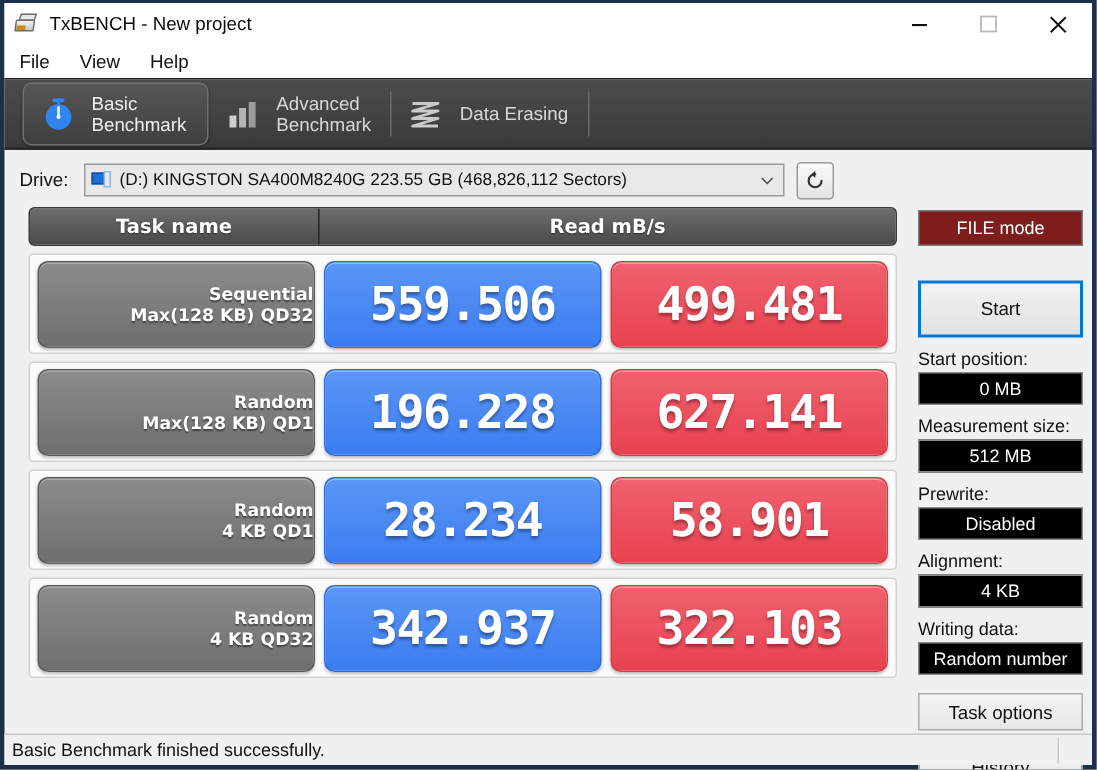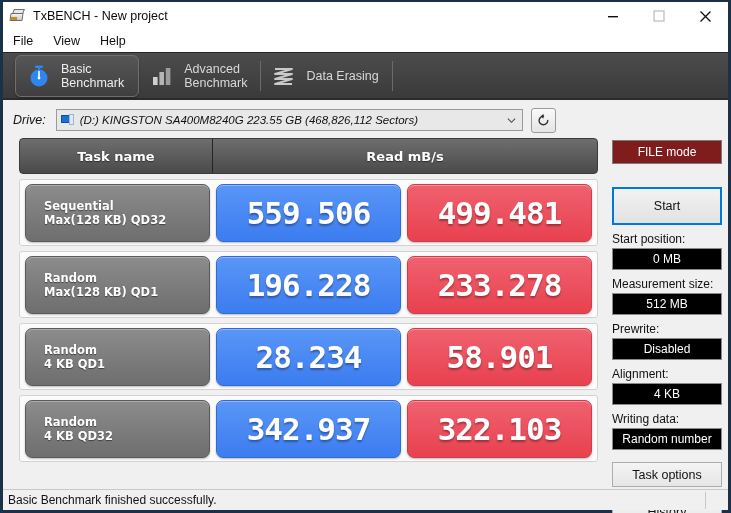--- a/index.html
+++ b/index.html
@@ -126,21 +126,20 @@
   }
   .tab.active .tab-label { color: #eeeeee; }
 
   
   .driverow {
     flex: 0 0 34px;
     display: flex;
     align-items: center;
     padding-left: 10px;
     padding-top: 6px;
-    font-style: italic;
   }
   .drive-label { font-size: 12.5px; color: #111; margin-right: 10px; }
   .drive-select {
     width: 467px; height: 22px;
     background: #e8e8e8;
     border: 1px solid #9a9a9a;
     display: flex; align-items: center;
     padding: 0 4px;
     position: relative;
   }
@@ -165,21 +164,21 @@
   }
 
   
   .bodysplit { flex: 1 1 auto; display: flex; min-height: 0; }
   .leftcol { flex: 1 1 auto; padding: 4px 0 0 10px; min-width: 0; }
   .rightcol { flex: 0 0 124px; padding: 0 6px 0 8px; }
 
   
   .thead {
     display: flex;
-    height: 36px;
+    height: 26px;
     margin: 0 6px 5px 6px;
     background: linear-gradient(#6e6e6e,#4a4a4a);
     border: 1px solid #3b3b3b;
     border-radius: 4px;
     overflow: hidden;
   }
   .th {
     display: flex; align-items: center; justify-content: center;
     font-size: 13px; font-weight: bold; color: #ffffff;
     text-shadow: 0 1px 1px rgba(0,0,0,.5);
@@ -209,20 +208,21 @@
     display: flex;
     flex-direction: column;
     justify-content: center;
     padding-left: 18px;
   }
   .task-l1, .task-l2 {
     font-size: 11.5px; font-weight: bold; color: #ffffff;
     text-shadow: 0 1px 1px rgba(0,0,0,.45);
     line-height: 14px;
     font-family: "DejaVu Sans", sans-serif;
+    text-align: right;
   }
   .valcell {
     flex: 1 1 0;
     height: 58px;
     margin-left: 6px;
     border-radius: 7px;
     display: flex; align-items: center; justify-content: center;
     box-shadow: inset 0 1px 0 rgba(255,255,255,.35), 0 1px 2px rgba(0,0,0,.25);
   }
   .valcell.read {
@@ -414,21 +414,21 @@
 
       <div class="rowbox">
         <div class="taskcell">
           <div class="task-l1">Random</div>
           <div class="task-l2">Max(128 KB) QD1</div>
         </div>
         <div class="valcell read">
           <div class="valtext">196.228</div>
         </div>
         <div class="valcell write">
-          <div class="valtext">233.278</div>
+          <div class="valtext">627.141</div>
         </div>
       </div>
 
       <div class="rowbox">
         <div class="taskcell">
           <div class="task-l1">Random</div>
           <div class="task-l2">4 KB QD1</div>
         </div>
         <div class="valcell read">
           <div class="valtext">28.234</div>

